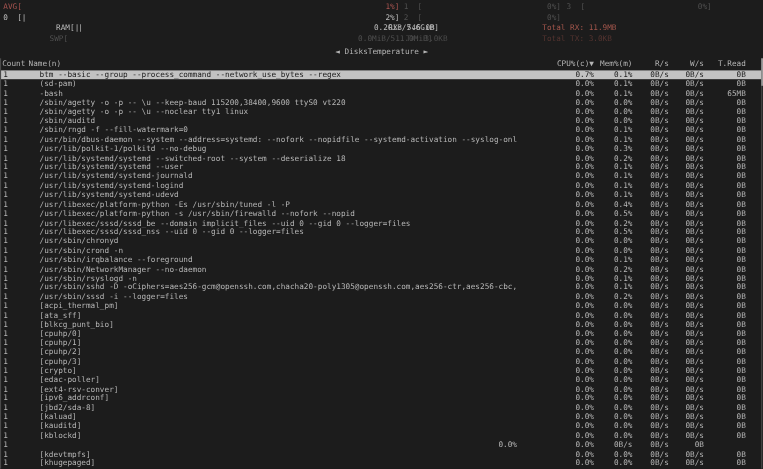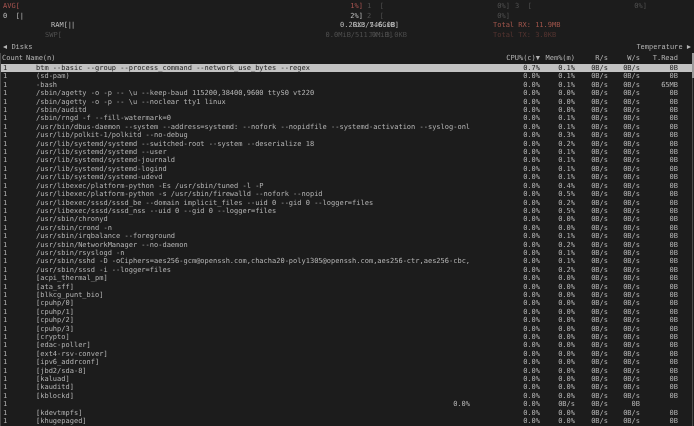--- a/index.html
+++ b/index.html
@@ -22,21 +22,21 @@
   .cpu-row{left:0;right:0;height:9px;}
   #cpu-r1{top:2px;} #cpu-r2{top:11.5px;}
   #mem-ram{top:21px;left:3px;width:348px;height:9px;padding-left:48px;}
   #mem-swp{top:30.5px;left:3px;width:348px;height:9px;margin-left:42px;}
   #net-rx{top:21px;left:353px;}
   #net-totalrx{top:21px;left:493px;color:#a3564c;}
   #net-tx{top:30.5px;left:353px;color:#4a4a4a;margin-left:16px;}
   #net-totaltx{top:30.5px;left:493px;color:#553430;}
   .dim{color:#4f4f4f;}
   
-  #nav{top:43px;left:0;right:0;height:9px;display:flex;justify-content:space-between;padding:0 3px;box-sizing:border-box;font-family:Liberation Mono, monospace;}
+  #nav{top:43px;left:0;right:0;height:9px;display:flex;justify-content:center;padding:0 3px;box-sizing:border-box;}
   
   #table{top:53px;left:0;right:0;bottom:0;}
   .grid{display:grid;grid-template-columns:26px 1fr 70px 35px 33px 32px 38px 16px;white-space:pre;}
   #thead{height:11px;align-items:center;}
   .h-count{padding-left:2px;}
   .h-num,.c-num{text-align:right;}
   #rows{position:absolute;top:11px;left:0;right:0;bottom:0;display:flex;flex-direction:column;}
   .prow{height:8.42px;line-height:8.42px;overflow:hidden;}
   .prow .c-name{padding-left:10px;overflow:hidden;}
   .prow .c-count{padding-left:3px;}

